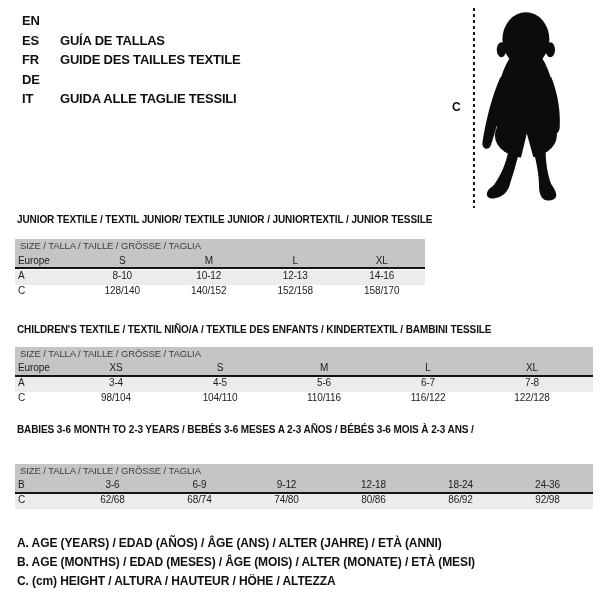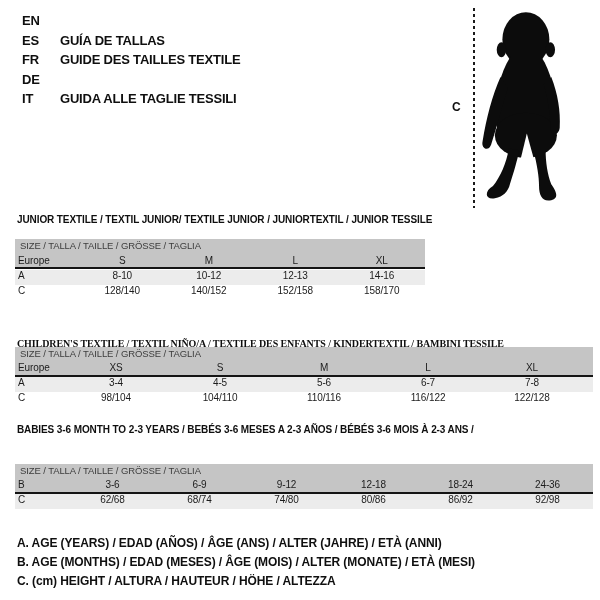--- a/index.html
+++ b/index.html
@@ -29,21 +29,21 @@
   .t-row{display:flex;height:15px;font-size:10px;letter-spacing:-0.1px;}
   .t-row.shaded{background:#ececec;}
   .lbl{text-align:left;padding-left:3px;box-sizing:border-box;}
   .val{text-align:center;}
   .sec-junior{top:214px;width:410px;}
   .sec-junior .size-bar{top:25px;width:410px;}
   .sec-junior .rows{top:41px;width:410px;}
   .sec-junior .lbl{width:64px;}
   .sec-junior .val{width:86.5px;}
   .sec-children{top:320px;width:578px;}
-  .sec-children .sec-title{top:18px;font-family:Liberation Serif, serif;}
+  .sec-children .sec-title{top:4px;}
   .sec-children .size-bar{top:27px;width:578px;}
   .sec-children .rows{top:42px;width:578px;}
   .sec-children .lbl{width:49px;}
   .sec-children .val{width:104px;}
   .sec-babies{top:424px;width:578px;}
   .sec-babies .size-bar{top:40px;width:578px;}
   .sec-babies .rows{top:55px;width:578px;}
   .sec-babies .lbl{width:54px;}
   .sec-babies .val{width:87px;}
   

